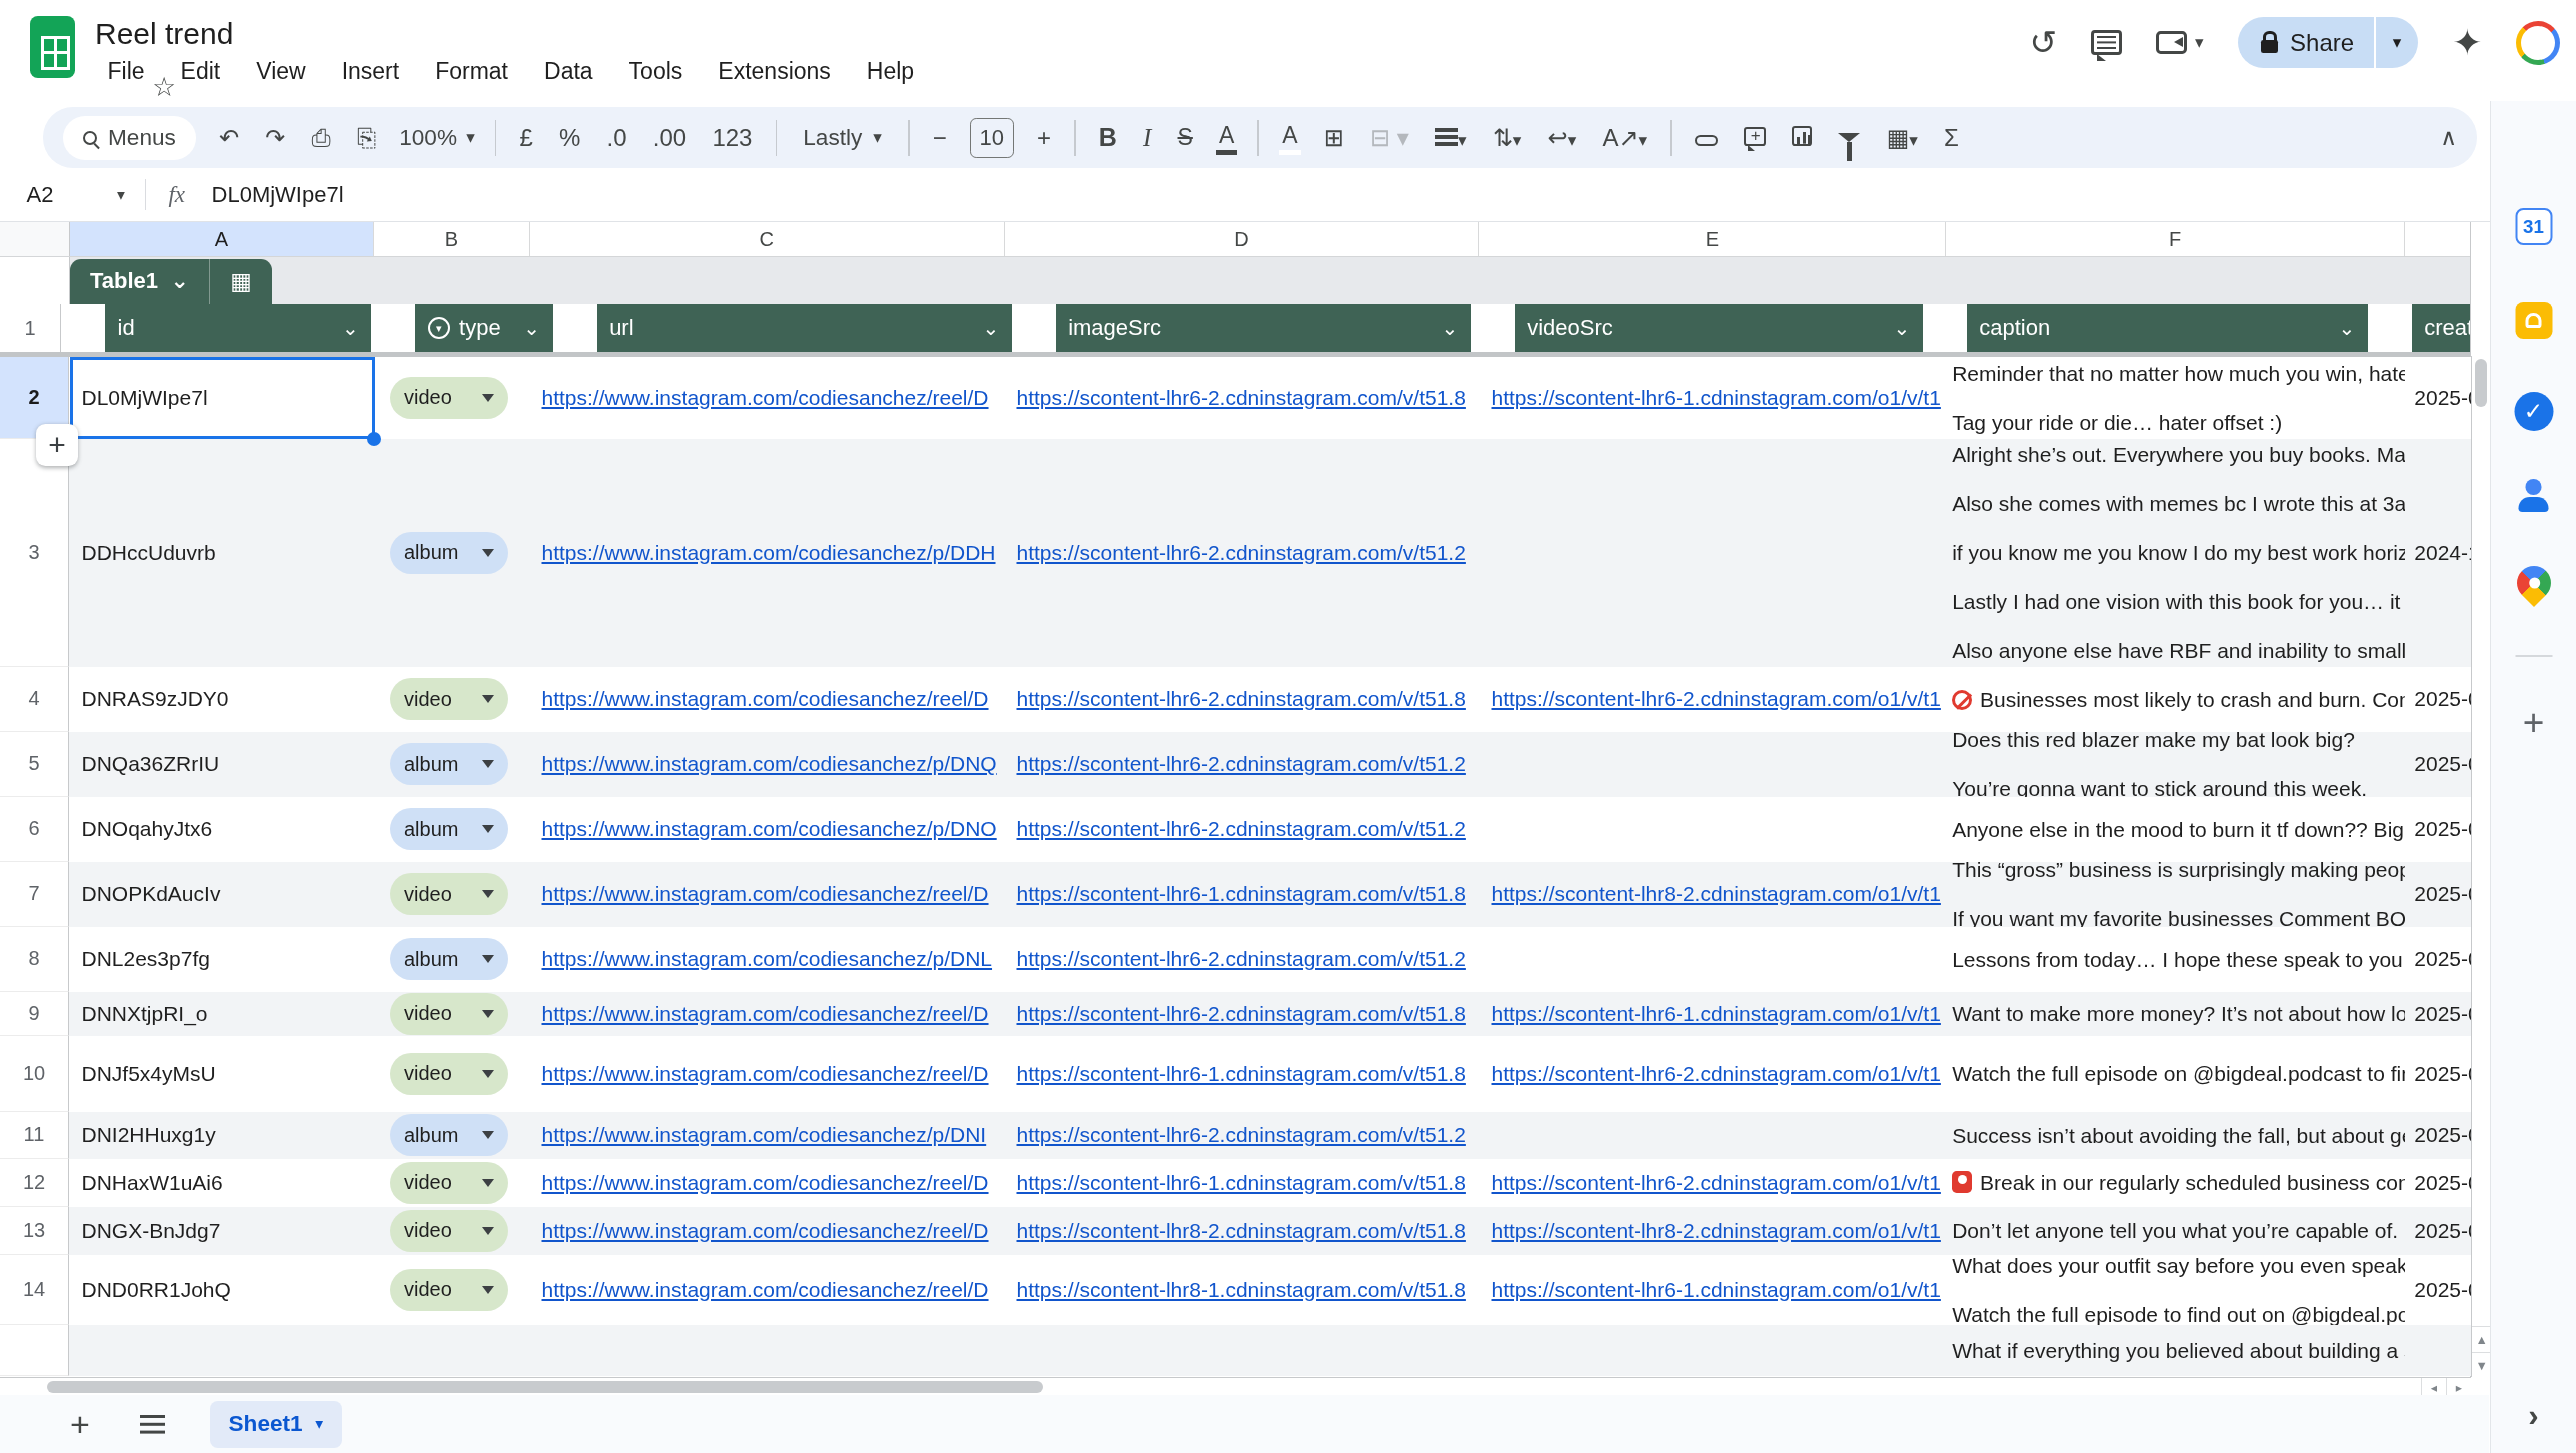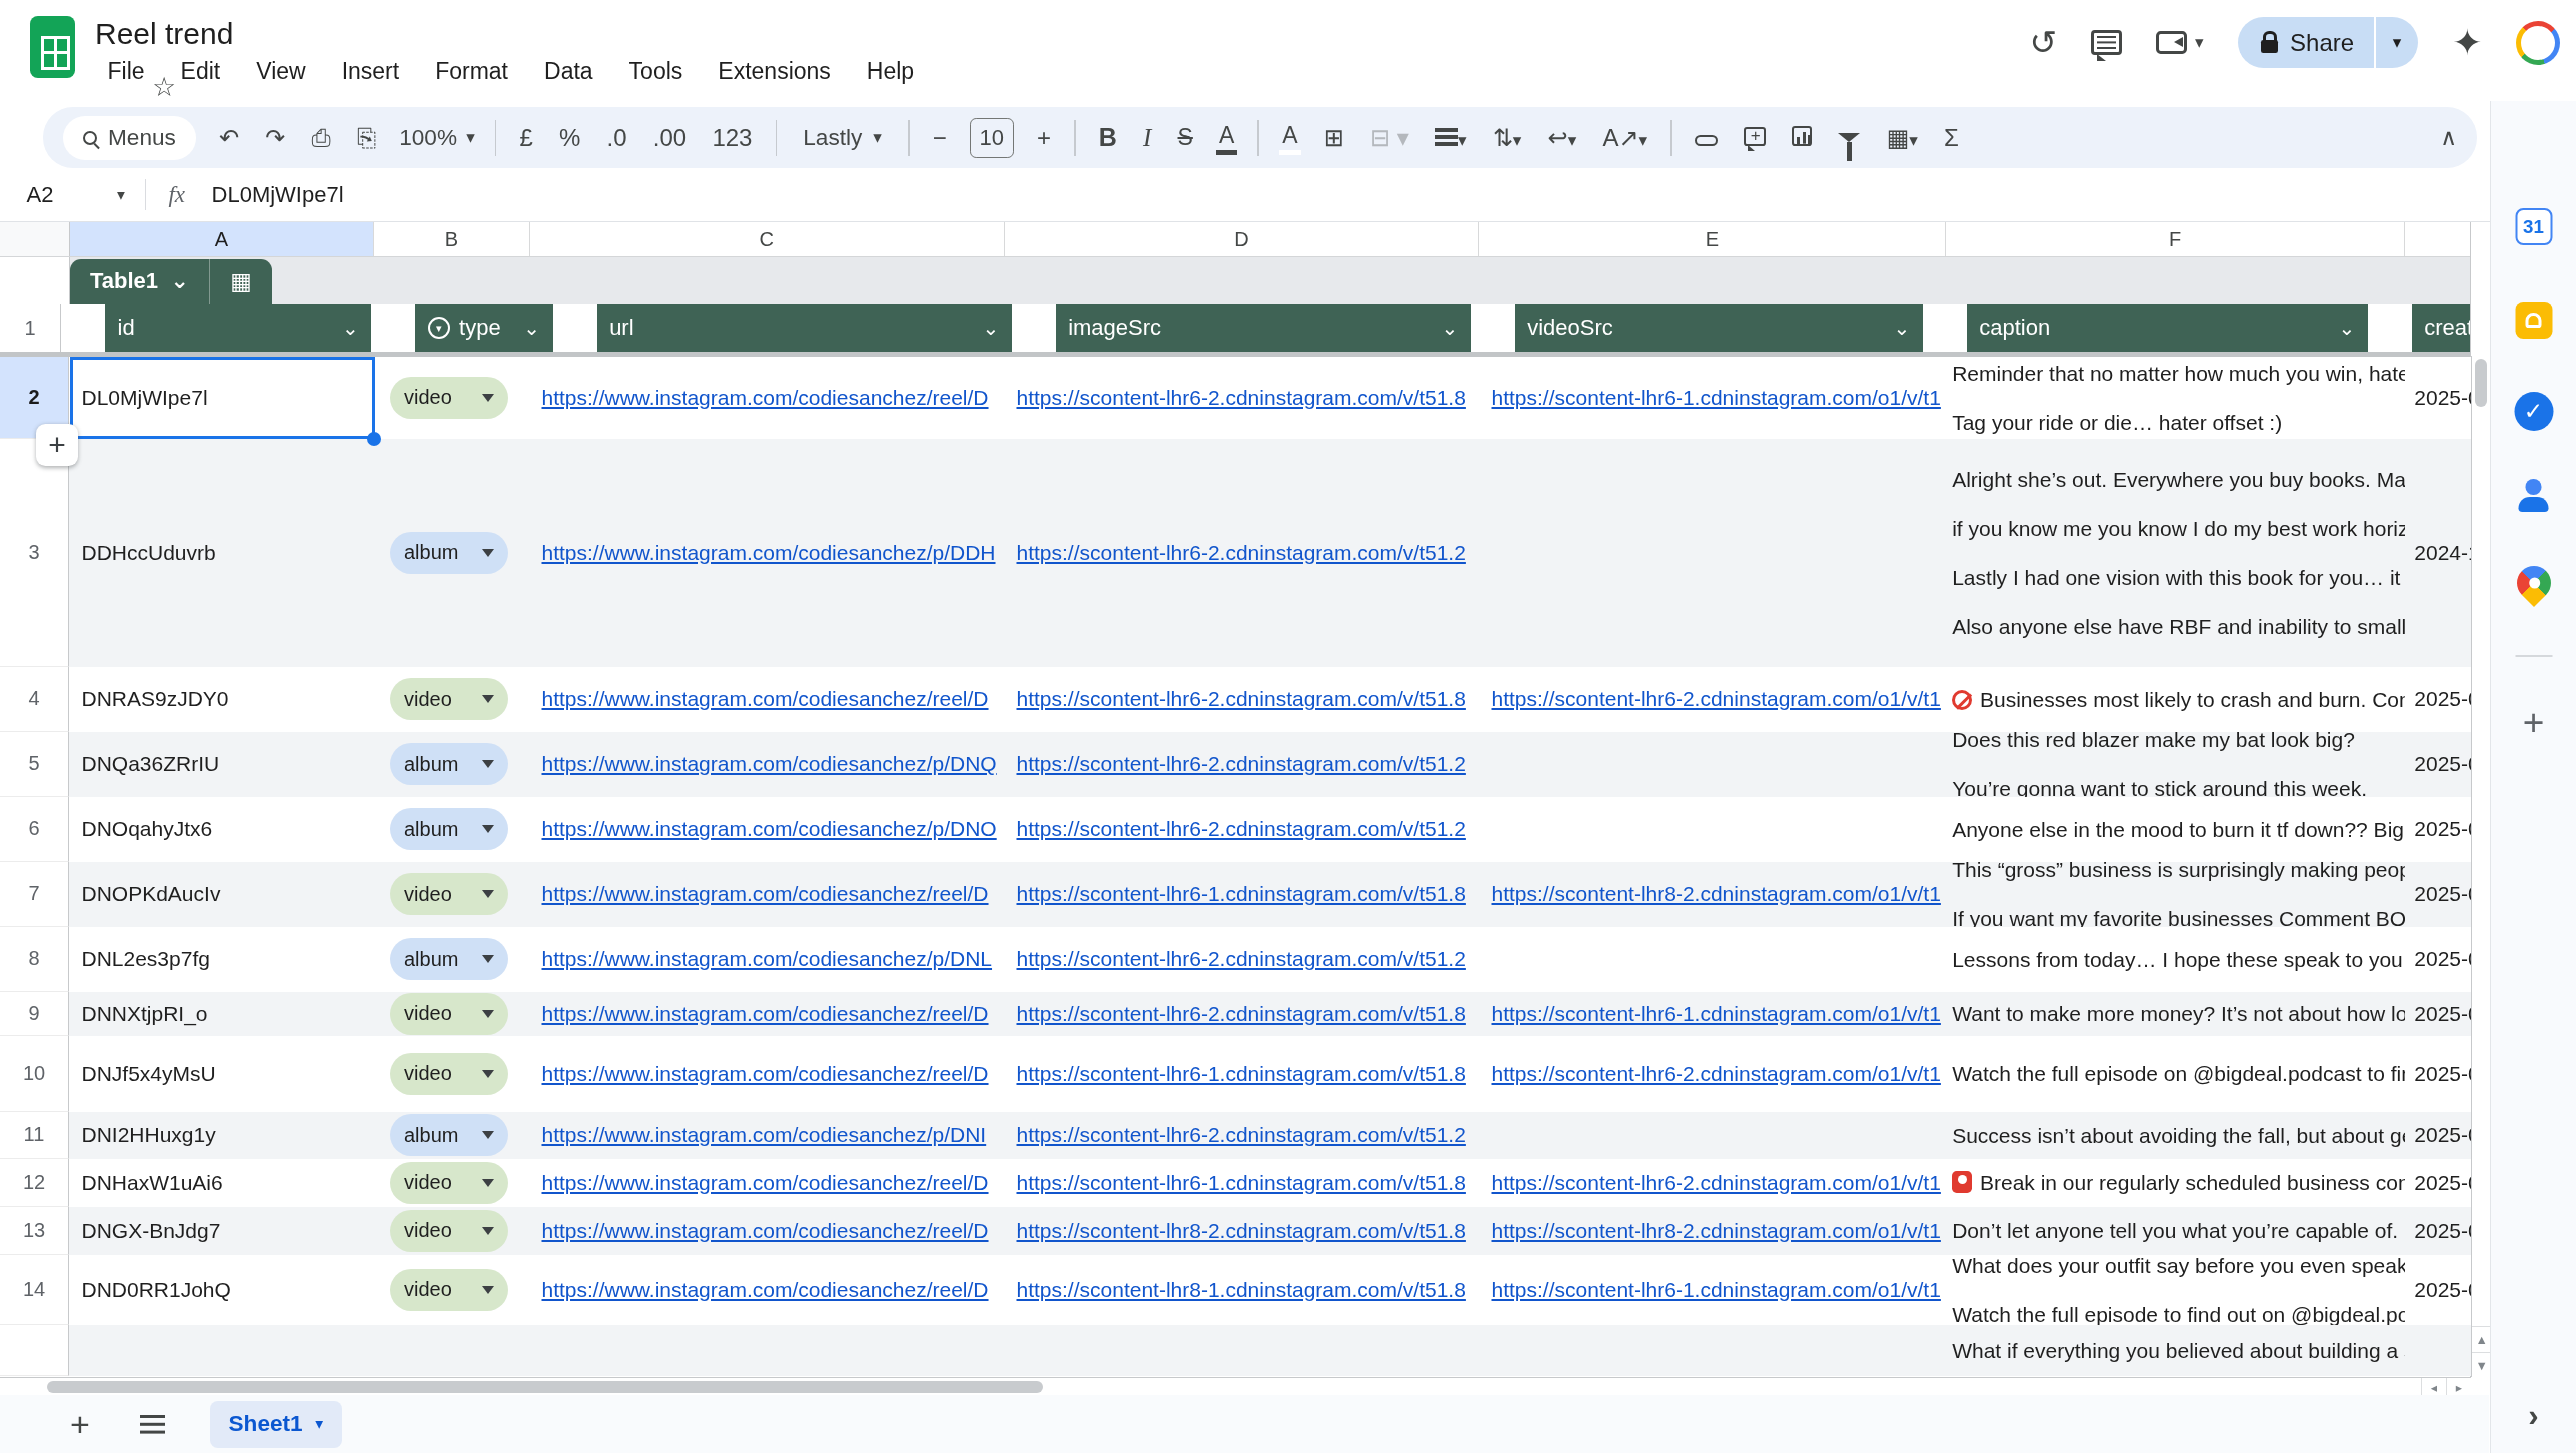--- a/index.html
+++ b/index.html
@@ -371,20 +371,21 @@
             </div>
             <div class="cell cc">
               <span class="lnk">https://www.instagram.com/codiesanchez/p/DDH</span>
             </div>
             <div class="cell cd">
               <span class="lnk">https://scontent-lhr6-2.cdninstagram.com/v/t51.2</span>
             </div>
             <div class="cell ce"></div>
             <div class="cell cf">
               <div class="cap-line">Alright she’s out. Everywhere you buy books. Main</div>
+              <div class="cap-line">Also she comes with memes bc I wrote this at 3a</div>
               <div class="cap-line">if you know me you know I do my best work horiz</div>
               <div class="cap-line">Lastly I had one vision with this book for you… it w</div>
               <div class="cap-line">Also anyone else have RBF and inability to small t</div>
             </div>
             <div class="cell cg">2024-1</div>
           </div>
         </div>
         <div class="grow" style="height: 65px;">
           <div class="gut">4</div>
           <div class="body">

